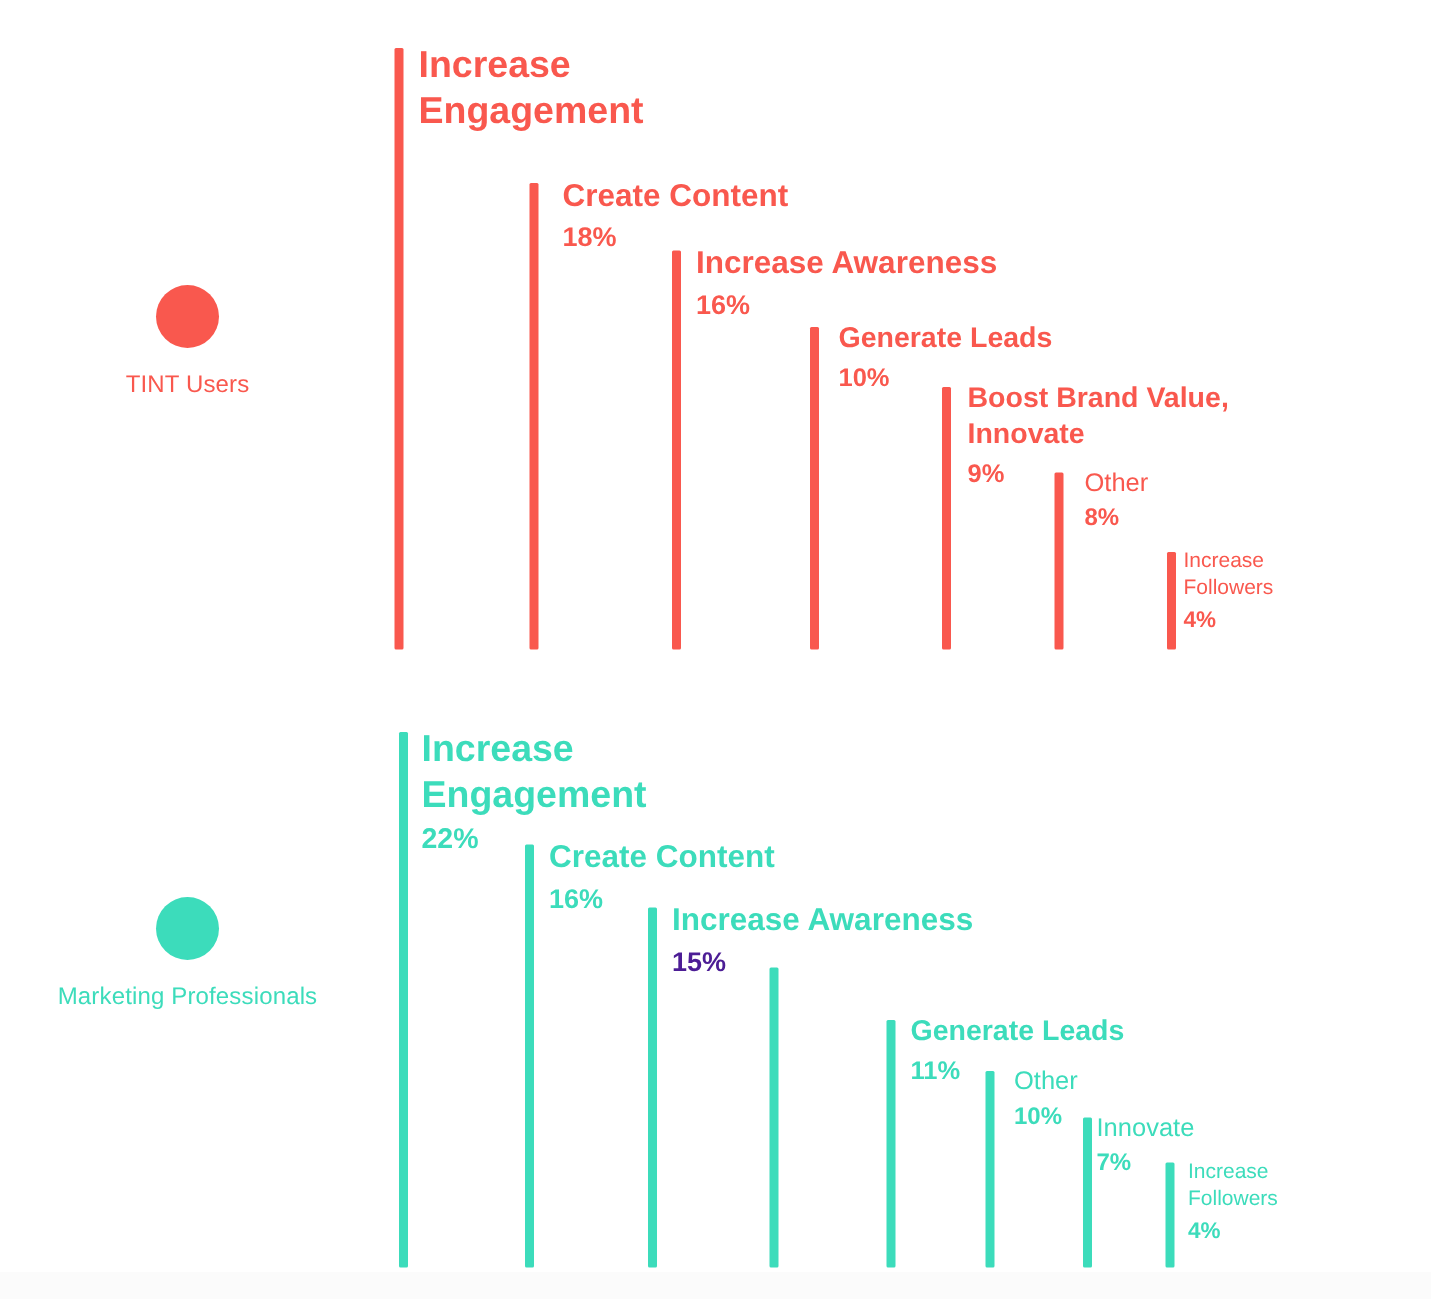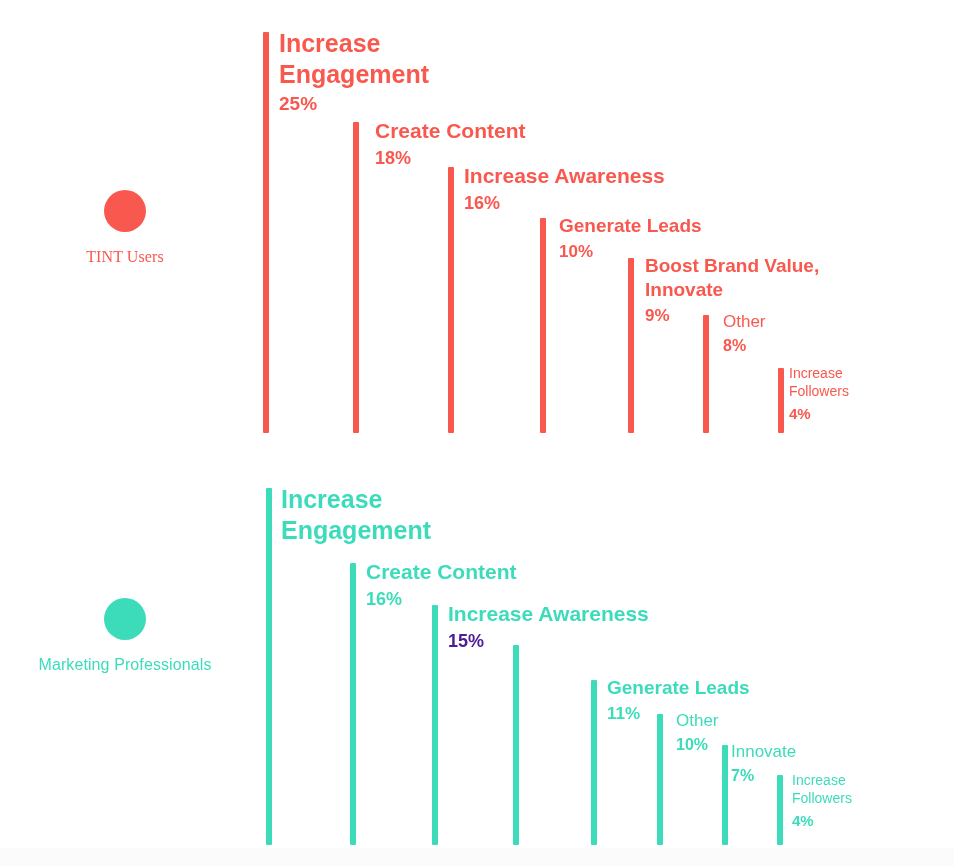--- a/index.html
+++ b/index.html
@@ -37,21 +37,21 @@
     width: 42px;
     height: 42px;
     border-radius: 50%;
     margin: 0 auto 16px auto;
   }
   .legend-label {
     font-size: 16px;
     letter-spacing: .1px;
     white-space: nowrap;
   }
-  #legend-tint      { left: 0px; top: 190px; font-family: Liberation Serif, serif; }
+  #legend-tint      { left: 0px; top: 190px; }
   #legend-marketing { left: 0px; top: 598px; }
 
   
   .group {
     position: absolute;
     left: 0;
     top: 0;
     width: 954px;
     height: 702px;
     pointer-events: none;
@@ -102,21 +102,20 @@
   <div class="legend" id="legend-marketing">
     <div class="legend-dot" style="background:#3CDCBB"></div>
     <div class="legend-label" style="color:#3CDCBB">Marketing Professionals</div>
   </div>
 
   <div class="group" id="group-red">
       <div class="bar" style="left: 263px; top: 32px; height: 401px; background: rgb(249, 88, 78);"></div>
       <div class="bar-labels tier-xl" style="left: 279px; top: 28px;">
         <div class="cat-label" style="color: rgb(249, 88, 78);">Increase
 Engagement</div>
-        <div class="pct-label" style="color: rgb(249, 88, 78);">25%</div>
       </div>
       <div class="bar" style="left: 353px; top: 122px; height: 311px; background: rgb(249, 88, 78);"></div>
       <div class="bar-labels tier-l" style="left: 375px; top: 118px;">
         <div class="cat-label" style="color: rgb(249, 88, 78);">Create Content</div>
         <div class="pct-label" style="color: rgb(249, 88, 78);">18%</div>
       </div>
       <div class="bar" style="left: 448px; top: 167px; height: 266px; background: rgb(249, 88, 78);"></div>
       <div class="bar-labels tier-l" style="left: 464px; top: 163px;">
         <div class="cat-label" style="color: rgb(249, 88, 78);">Increase Awareness</div>
         <div class="pct-label" style="color: rgb(249, 88, 78);">16%</div>
@@ -142,20 +141,21 @@
         <div class="cat-label" style="color: rgb(249, 88, 78);">Increase
 Followers</div>
         <div class="pct-label" style="color: rgb(249, 88, 78);">4%</div>
       </div>
     </div>
   <div class="group" id="group-teal">
       <div class="bar" style="left: 266px; top: 488px; height: 357px; background: rgb(60, 220, 187);"></div>
       <div class="bar-labels tier-xl" style="left: 281px; top: 484px;">
         <div class="cat-label" style="color: rgb(60, 220, 187);">Increase
 Engagement</div>
+        <div class="pct-label" style="color: rgb(60, 220, 187);">22%</div>
       </div>
       <div class="bar" style="left: 350px; top: 563px; height: 282px; background: rgb(60, 220, 187);"></div>
       <div class="bar-labels tier-l" style="left: 366px; top: 559px;">
         <div class="cat-label" style="color: rgb(60, 220, 187);">Create Content</div>
         <div class="pct-label" style="color: rgb(60, 220, 187);">16%</div>
       </div>
       <div class="bar" style="left: 432px; top: 605px; height: 240px; background: rgb(60, 220, 187);"></div>
       <div class="bar-labels tier-l" style="left: 448px; top: 601px;">
         <div class="cat-label" style="color: rgb(60, 220, 187);">Increase Awareness</div>
         <div class="pct-label" style="color: #4c1d95;">15%</div>

